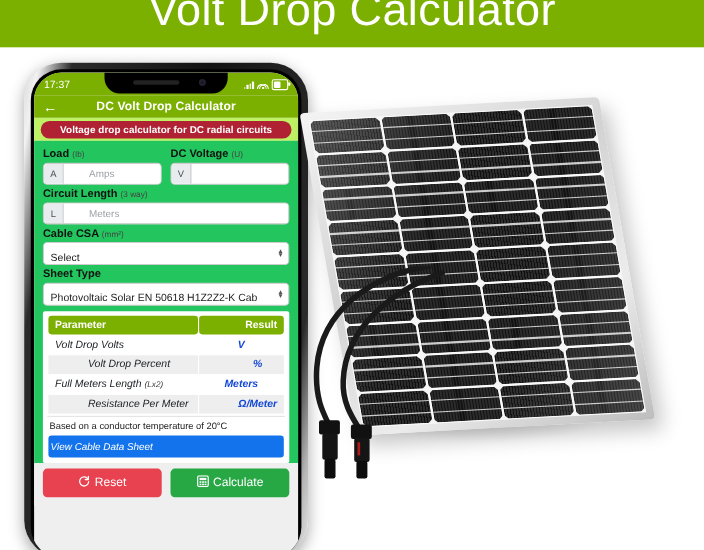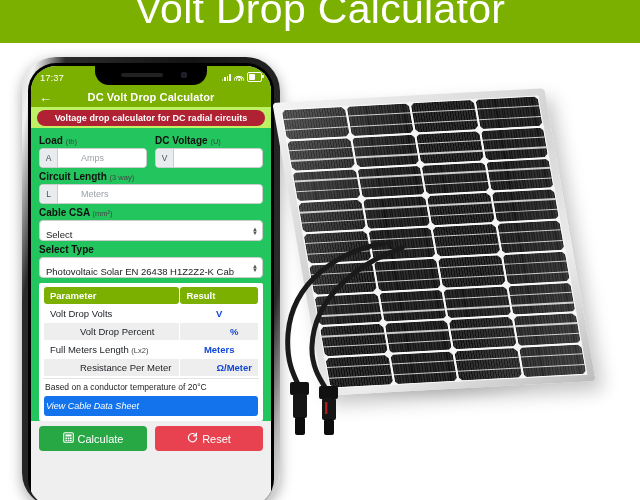--- a/index.html
+++ b/index.html
@@ -147,23 +147,23 @@
   
   .results{
     background:#fff;margin:5px 0 0;padding:3px 4px 2px;
     border-radius:2px;
   }
   .rtable{width:100%;border-collapse:separate;border-spacing:1px;}
   .rtable th{
     background:#7CB000;color:#fff;font-size:9.5px;font-weight:bold;
     text-align:left;padding:3px 6px;border-radius:3px;
   }
-  .rtable th.res{text-align:left;width:62px;}
+  .rtable th.res{text-align:right;width:62px;}
   .rtable td{
-    font-size:9.5px;color:#212529;padding:3px 6px;background:#fff;
+    font-size:9.5px;color:#212529;padding:3px 6px;background:#fff;font-style:italic;
   }
   .rtable tr.alt td{background:#eeeeee;padding-left:36px;}
   .rtable td.val{
     text-align:center;color:#1348d6;font-weight:bold;
   }
   .rtable td .sub{font-size:7.5px;color:#444;font-weight:normal;}
   .note{
     text-align:left;font-size:8.5px;color:#222;padding:3px 2px 4px;
     border-top:1px solid #e3e3e3;margin-top:1px;
   }
@@ -329,24 +329,24 @@
             <span>Select</span>
             <span class="chev">
                 <span>▲</span>
                 <span>▼</span>
               </span>
           </div>
         </div>
 
         <div class="field">
           <div class="flabel">
-            <span>Select Type</span>
+            <span>Sheet Type</span>
           </div>
           <div class="select">
-            <span>Photovoltaic Solar EN 26438 H1Z2Z2-K Cab</span>
+            <span>Photovoltaic Solar EN 50618 H1Z2Z2-K Cab</span>
             <span class="chev">
                 <span>▲</span>
                 <span>▼</span>
               </span>
           </div>
         </div>
 
         <div class="results">
           <table class="rtable">
             <thead>
@@ -373,43 +373,43 @@
                 <td class="val">Ω/Meter</td>
               </tr>
             </tbody>
           </table>
           <div class="note">Based on a conductor temperature of 20°C</div>
           <div class="datasheet-btn">View Cable Data Sheet</div>
         </div>
       </div>
 
       <div class="actions">
+        <div class="btn reset">
+          <span class="ico">
+            <svg width="11" height="11" viewBox="0 0 16 16" aria-hidden="true">
+              <path d="M13.2 5.2A6 6 0 1 0 14 8.6" fill="none" stroke="#fff" stroke-width="1.7" stroke-linecap="round"></path>
+              <path d="M13.6 1.6v4.1h-4.1" fill="none" stroke="#fff" stroke-width="1.7" stroke-linecap="round" stroke-linejoin="round"></path>
+            </svg>
+          </span>
+          <span>Reset</span>
+        </div>
         <div class="btn calc">
           <span class="ico">
             <svg width="11" height="11" viewBox="0 0 16 16" aria-hidden="true">
               <rect x="1" y="1" width="14" height="14" rx="2" fill="none" stroke="#fff" stroke-width="1.6"></rect>
               <rect x="3.5" y="3.5" width="9" height="3" fill="#fff"></rect>
               <rect x="3.5" y="8" width="2.4" height="2.1" fill="#fff"></rect>
               <rect x="6.9" y="8" width="2.4" height="2.1" fill="#fff"></rect>
               <rect x="10.2" y="8" width="2.4" height="2.1" fill="#fff"></rect>
               <rect x="3.5" y="11.2" width="2.4" height="2.1" fill="#fff"></rect>
               <rect x="6.9" y="11.2" width="2.4" height="2.1" fill="#fff"></rect>
               <rect x="10.2" y="11.2" width="2.4" height="2.1" fill="#fff"></rect>
             </svg>
           </span>
           <span>Calculate</span>
-        </div>
-        <div class="btn reset">
-          <span class="ico">
-            <svg width="11" height="11" viewBox="0 0 16 16" aria-hidden="true">
-              <path d="M13.2 5.2A6 6 0 1 0 14 8.6" fill="none" stroke="#fff" stroke-width="1.7" stroke-linecap="round"></path>
-              <path d="M13.6 1.6v4.1h-4.1" fill="none" stroke="#fff" stroke-width="1.7" stroke-linecap="round" stroke-linejoin="round"></path>
-            </svg>
-          </span>
-          <span>Reset</span>
         </div>
       </div>
 
     </div>
   </div>
 </div>
 
 <div class="panel-wrap">
   <div class="panel-shadow"></div>
 

